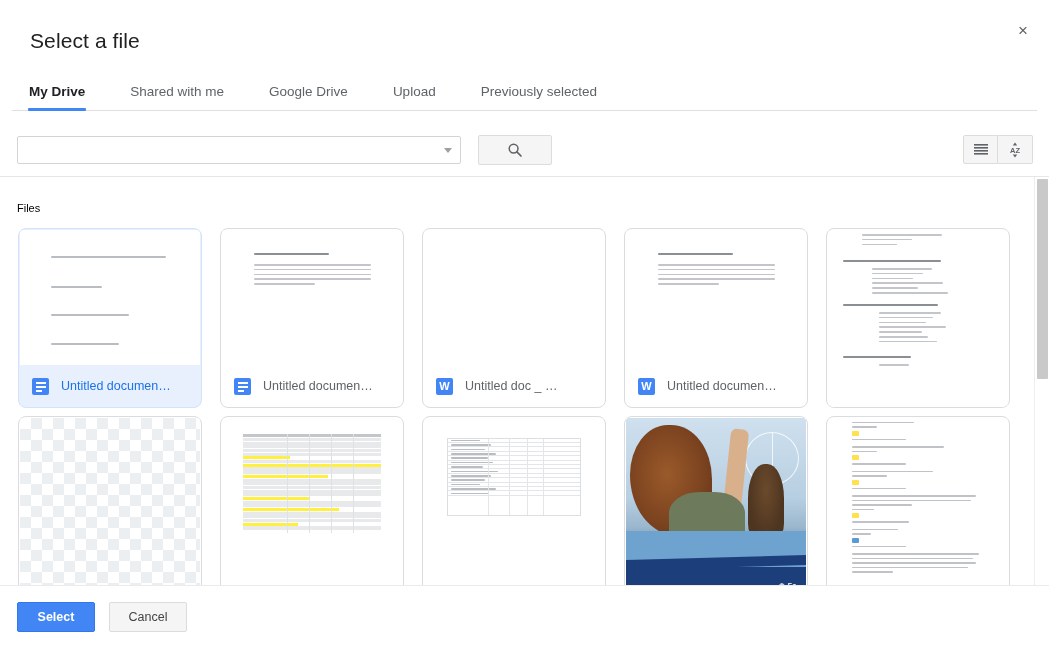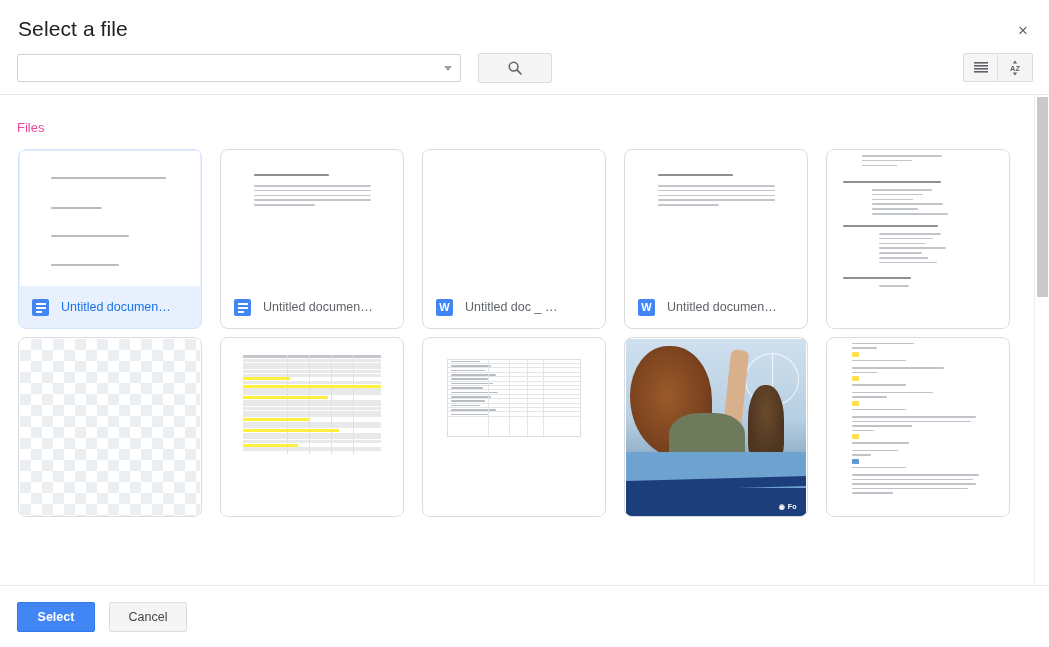--- a/index.html
+++ b/index.html
@@ -18,21 +18,21 @@
     height: 647px;
     background: #fff;
     display: flex;
     flex-direction: column;
   }
 
   
   .header {
     position: relative;
     flex: 0 0 auto;
-    padding: 0;
+    padding: 12px;
   }
   .dialog-title {
     font-size: 21px;
     color: #212121;
     font-weight: 400;
     padding: 17px 0 0 18px;
     letter-spacing: 0.1px;
   }
   .close-btn {
     position: absolute;
@@ -147,22 +147,22 @@
   .vbtn:last-child { border-radius: 0 2px 2px 0; border-left: none; font-weight: bold; }
 
   
   .body {
     position: relative;
     flex: 1 1 auto;
     overflow: hidden;
     background: #fff;
   }
   .section-label {
-    font-size: 13px;
-    color: #ec4899;
+    font-size: 11px;
+    color: #000000;
     padding: 25px 0 14px 17px;
   }
   .grid {
     display: grid;
     grid-template-columns: repeat(5, 184px);
     gap: 8px 18px;
     padding: 0 0 0 18px;
   }
   .card {
     width: 184px;
@@ -414,20 +414,27 @@
 </style>
 </head>
 <body>
 
 <div class="picker">
 
   <div class="header">
     <div class="dialog-title">Select a file</div>
     <button class="close-btn">×</button>
 
+    <div class="tabs">
+      <div class="tab active">My Drive</div>
+      <div class="tab">Shared with me</div>
+      <div class="tab">Google Drive</div>
+      <div class="tab">Upload</div>
+      <div class="tab">Previously selected</div>
+    </div>
   </div>
 
   <div class="toolbar">
     <div class="search-wrap">
       <input class="search-input" type="text" placeholder="" style="">
       <span class="search-caret"></span>
     </div>
 
     <div class="search-btn">
       <svg width="16" height="16" viewBox="0 0 16 16">

